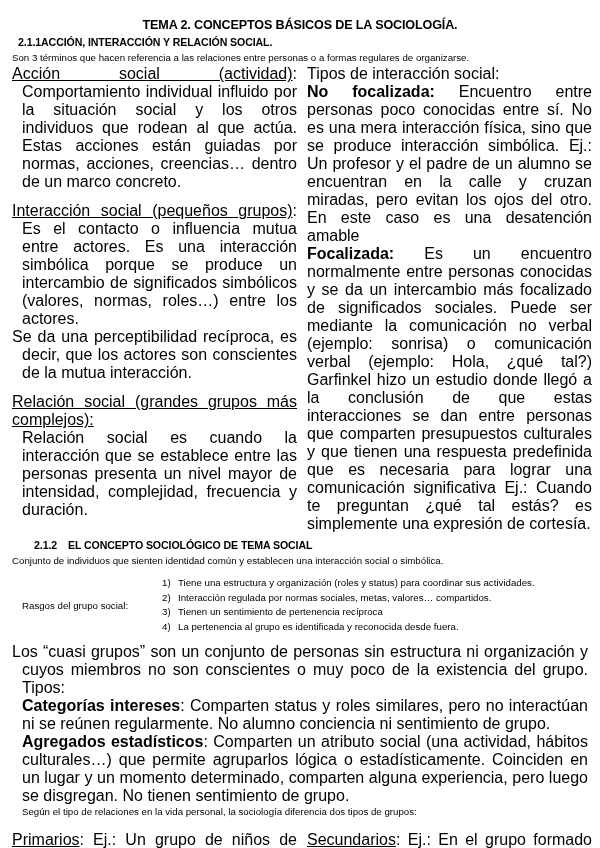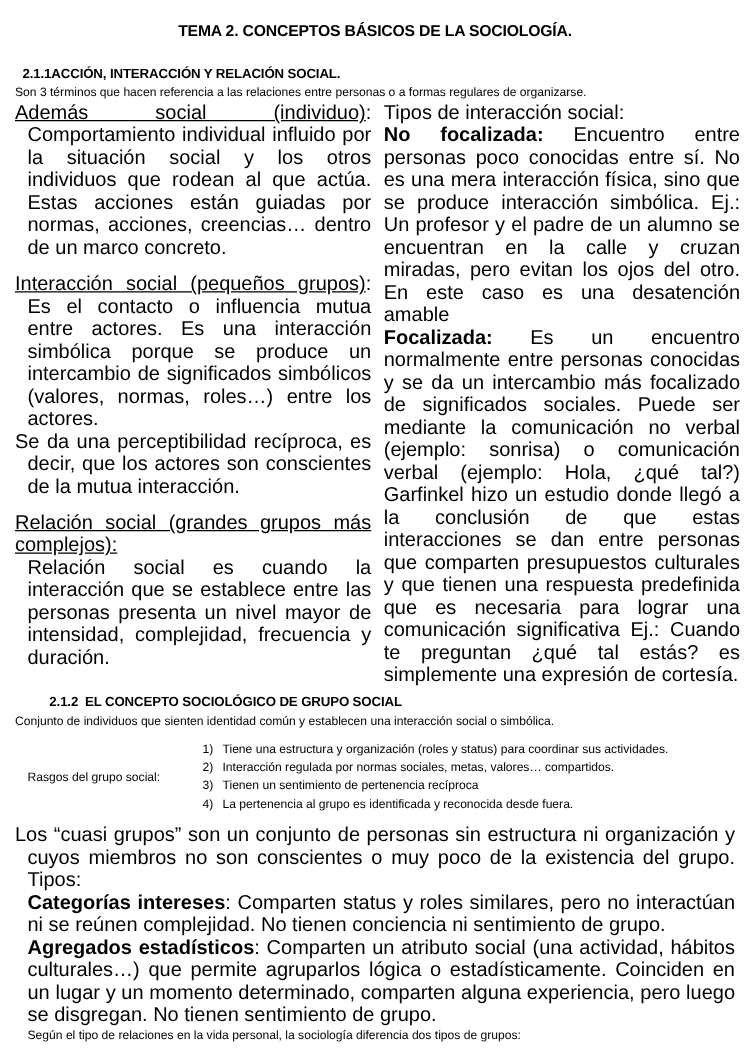--- a/index.html
+++ b/index.html
@@ -19,34 +19,34 @@
     background: #ffffff;
     overflow: hidden;
     box-sizing: border-box;
     padding: 14px 12px 6px 12px;
   }
   .doc-title {
     text-align: center;
     font-weight: bold;
     font-size: 12.6px;
     letter-spacing: -0.15px;
-    margin: 4px 0 21px 0;
+    margin: 4px 0 4px 0;
     line-height: 1.15;
   }
   .heading2 {
     font-weight: bold;
     font-size: 10.6px;
     letter-spacing: -0.1px;
     margin: 0 0 2px 0;
     line-height: 1.2;
     display: flex;
   }
   .heading2 .num { display: inline-block; }
   .heading2.indent-a { padding-left: 6px; }
-  .heading2.indent-b { padding-left: 22px; margin-top: 6px; text-align: center; }
+  .heading2.indent-b { padding-left: 22px; margin-top: 6px; }
   .heading2.indent-b .num { min-width: 34px; }
   .just { text-align: justify; text-justify: inter-word; }
   .full-line {
     font-size: 9.7px;
     line-height: 1.355;
     margin: 0 0 1px 0;
   }
 
   
   .cols {
@@ -112,21 +112,21 @@
     <span>ACCIÓN, INTERACCIÓN Y RELACIÓN SOCIAL.</span>
   </div>
 
   <div class="full-line">Son 3 términos que hacen referencia a las relaciones entre personas o a formas regulares de organizarse.</div>
 
   <div class="cols">
 
     <div class="col left">
 
       <div class="blk">
-        <div class="just hang"><u class="ul">Además social (individuo)</u><span>: Comportamiento individual influido por la situación social y los otros individuos que rodean al que actúa. Estas acciones están guiadas por normas, acciones, creencias… dentro de un marco concreto.</span></div>
+        <div class="just hang"><u class="ul">Acción social (actividad)</u><span>: Comportamiento individual influido por la situación social y los otros individuos que rodean al que actúa. Estas acciones están guiadas por normas, acciones, creencias… dentro de un marco concreto.</span></div>
       </div>
 
       <div class="blk">
         <div class="just hang"><u class="ul">Interacción social (pequeños grupos)</u><span>: Es el contacto o influencia mutua entre actores. Es una interacción simbólica porque se produce un intercambio de significados simbólicos (valores, normas, roles…) entre los actores.</span></div>
         <div class="just hang">Se da una perceptibilidad recíproca, es decir, que los actores son conscientes de la mutua interacción.</div>
       </div>
 
       <div class="blk">
         <div class="just"><u class="ul">Relación social (grandes grupos más complejos):</u></div>
         <div class="just sub-ind">Relación social es cuando la interacción que se establece entre las personas presenta un nivel mayor de intensidad, complejidad, frecuencia y duración.</div>
@@ -141,21 +141,21 @@
       <div class="just"><b class="bd">No focalizada:</b> <span>Encuentro entre personas poco conocidas entre sí. No es una mera interacción física, sino que se produce interacción simbólica. Ej.: Un profesor y el padre de un alumno se encuentran en la calle y cruzan miradas, pero evitan los ojos del otro. En este caso es una desatención amable</span></div>
 
       <div class="just"><b class="bd">Focalizada:</b> <span>Es un encuentro normalmente entre personas conocidas y se da un intercambio más focalizado de significados sociales. Puede ser mediante la comunicación no verbal (ejemplo: sonrisa) o comunicación verbal (ejemplo: Hola, ¿qué tal?) Garfinkel hizo un estudio donde llegó a la conclusión de que estas interacciones se dan entre personas que comparten presupuestos culturales y que tienen una respuesta predefinida que es necesaria para lograr una comunicación significativa Ej.: Cuando te preguntan ¿qué tal estás? es simplemente una expresión de cortesía.</span></div>
 
     </div>
 
   </div>
 
   <div class="heading2 indent-b">
     <span class="num">2.1.2</span>
-    <span>EL CONCEPTO SOCIOLÓGICO DE GRUPO SOCIAL</span>
+    <span>EL CONCEPTO SOCIOLÓGICO DE TEMA SOCIAL</span>
   </div>
 
   <div class="full-line">Conjunto de individuos que sienten identidad común y establecen una interacción social o simbólica.</div>
 
   <div class="rasgos">
     <div class="label">Rasgos del grupo social:</div>
     <div class="items">
       <div class="row">
         <span class="mk">1)</span>
         <span class="tx">Tiene una estructura y organización (roles y status) para coordinar sus actividades.</span>
@@ -170,21 +170,21 @@
       </div>
       <div class="row">
         <span class="mk">4)</span>
         <span class="tx">La pertenencia al grupo es identificada y reconocida desde fuera.</span>
       </div>
     </div>
   </div>
 
   <div class="just hang">Los “cuasi grupos” son un conjunto de personas sin estructura ni organización y cuyos miembros no son conscientes o muy poco de la existencia del grupo. Tipos:</div>
 
-  <div class="just sub-ind"><b class="bd">Categorías intereses</b><span>: Comparten status y roles similares, pero no interactúan ni se reúnen complejidad. No tienen conciencia ni sentimiento de grupo.</span></div>
+  <div class="just sub-ind"><b class="bd">Categorías intereses</b><span>: Comparten status y roles similares, pero no interactúan ni se reúnen regularmente. No alumno conciencia ni sentimiento de grupo.</span></div>
 
   <div class="just sub-ind"><b class="bd">Agregados estadísticos</b><span>: Comparten un atributo social (una actividad, hábitos culturales…) que permite agruparlos lógica o estadísticamente. Coinciden en un lugar y un momento determinado, comparten alguna experiencia, pero luego se disgregan. No tienen sentimiento de grupo.</span></div>
 
   <div class="full-line sub-ind">Según el tipo de relaciones en la vida personal, la sociología diferencia dos tipos de grupos:</div>
 
   <div class="spacer-md"></div>
 
   <div class="cols">
 
     <div class="col left">

